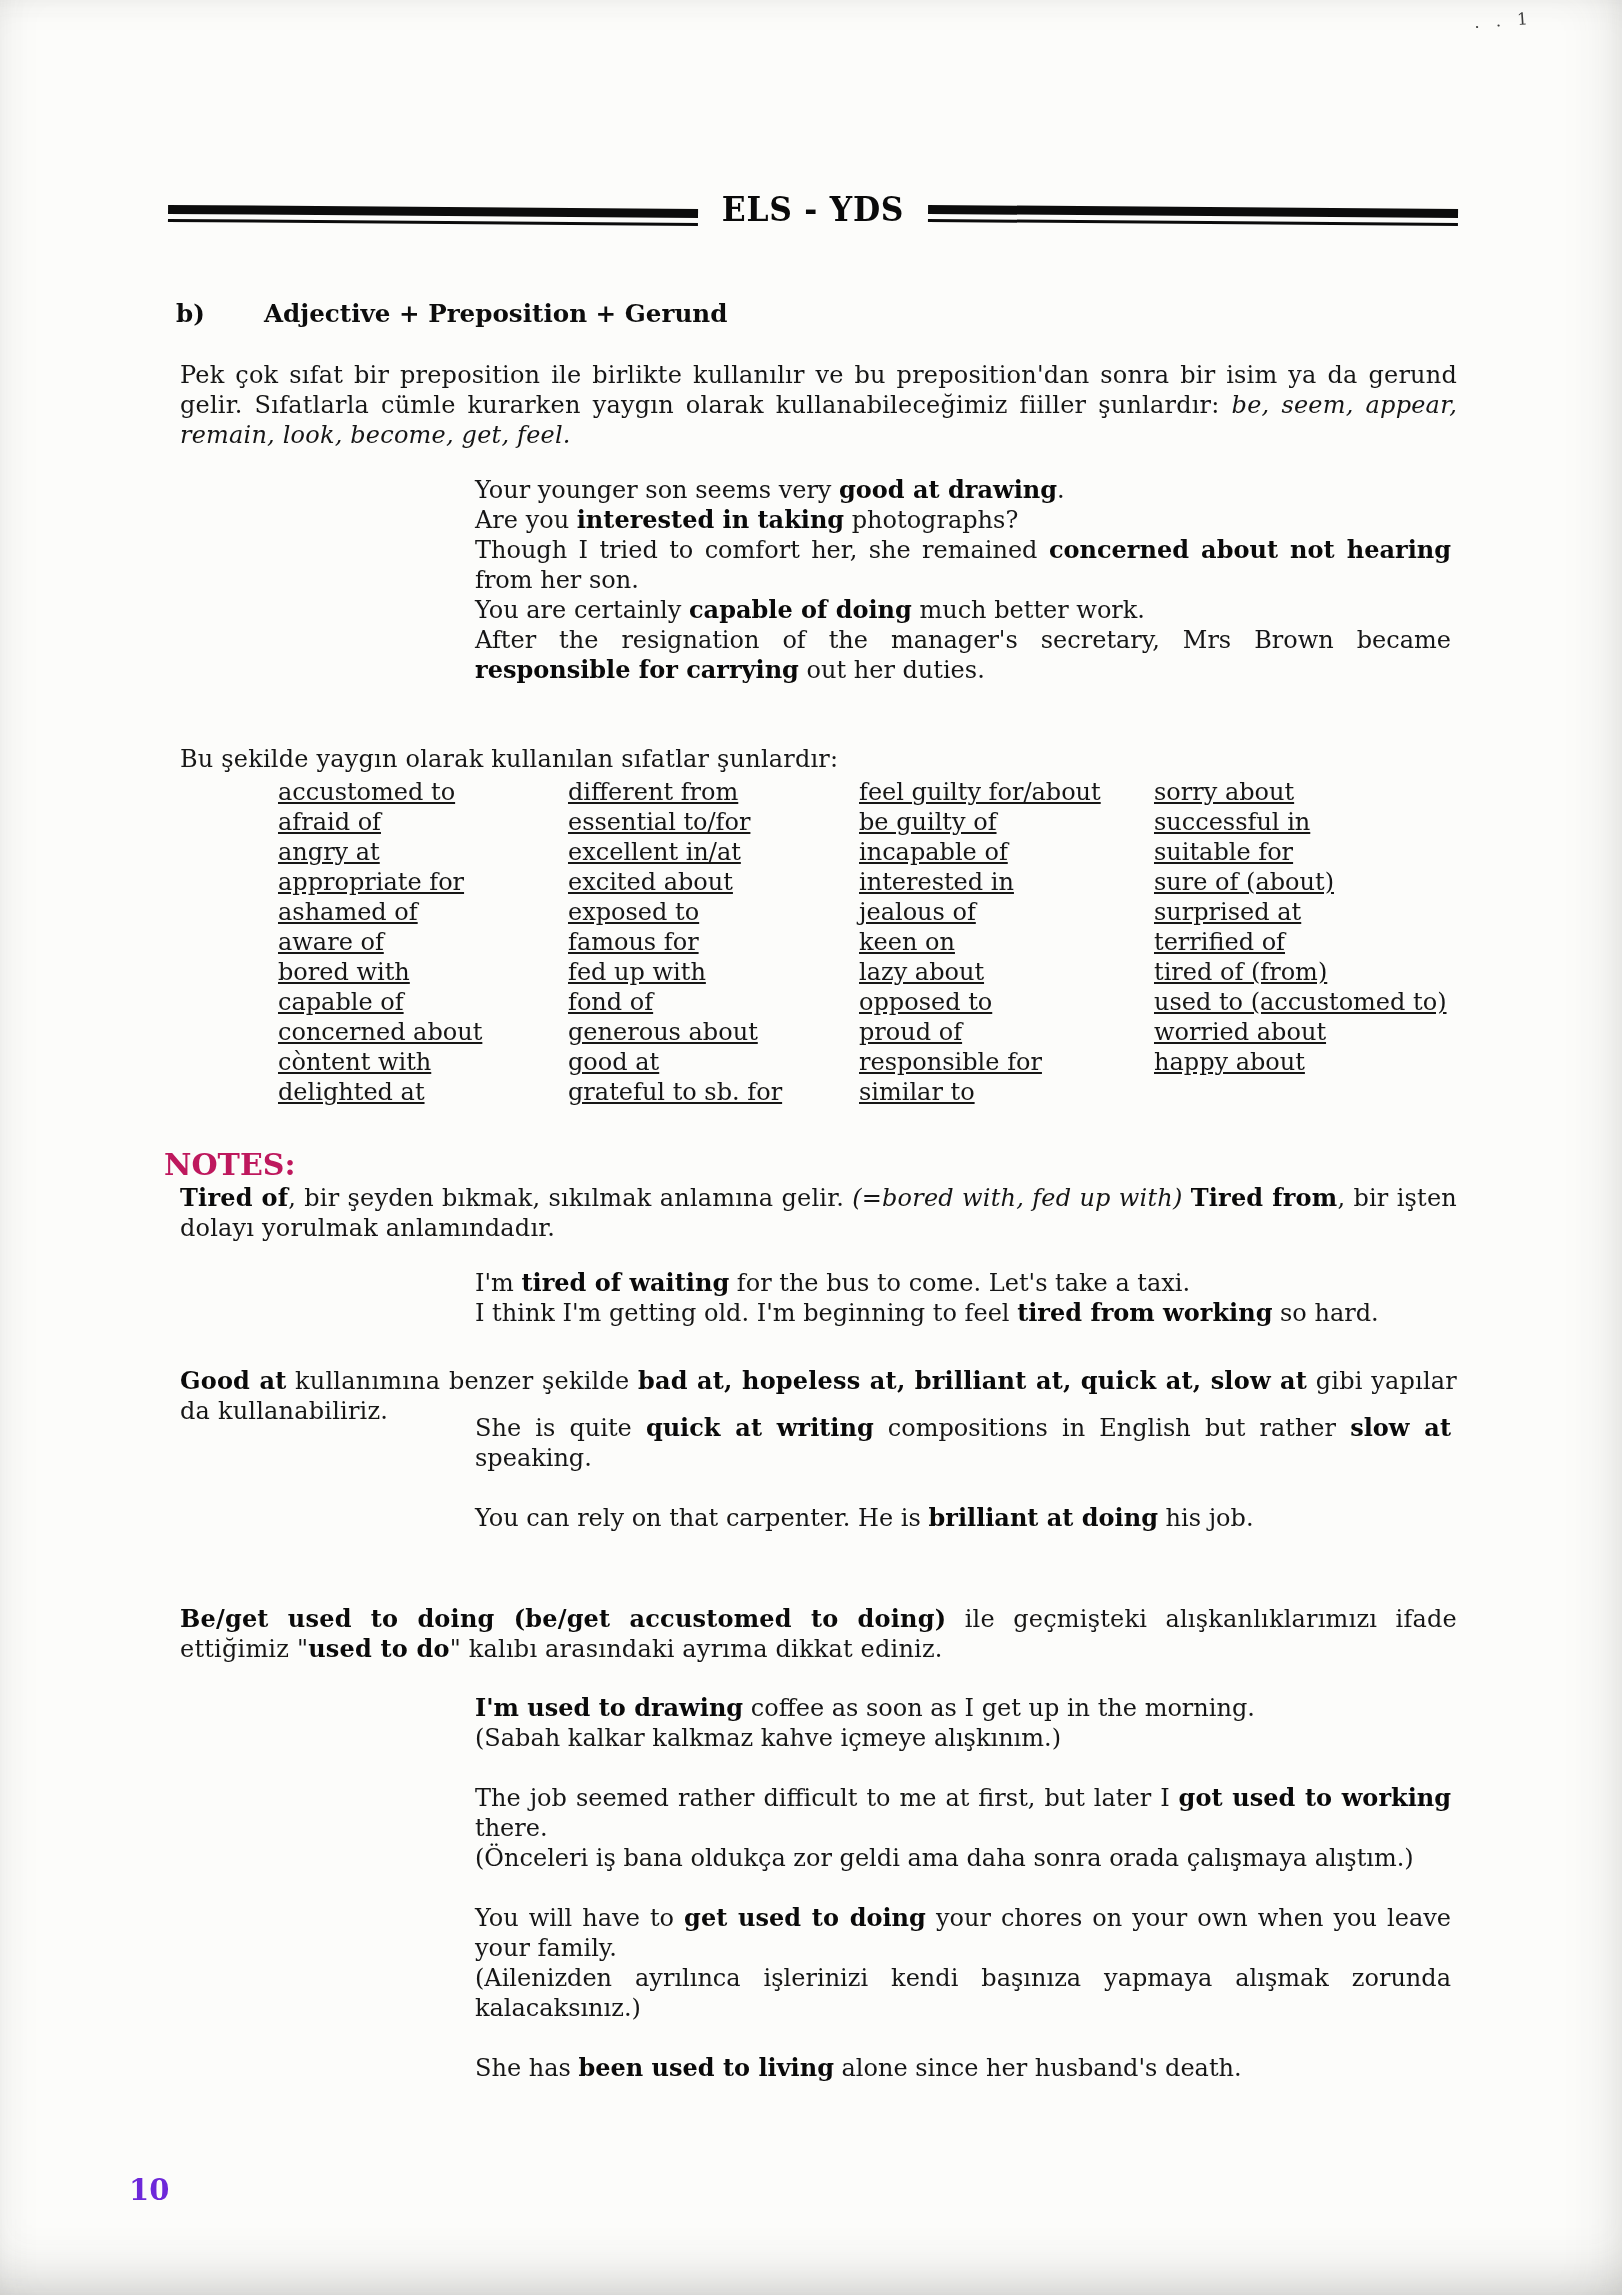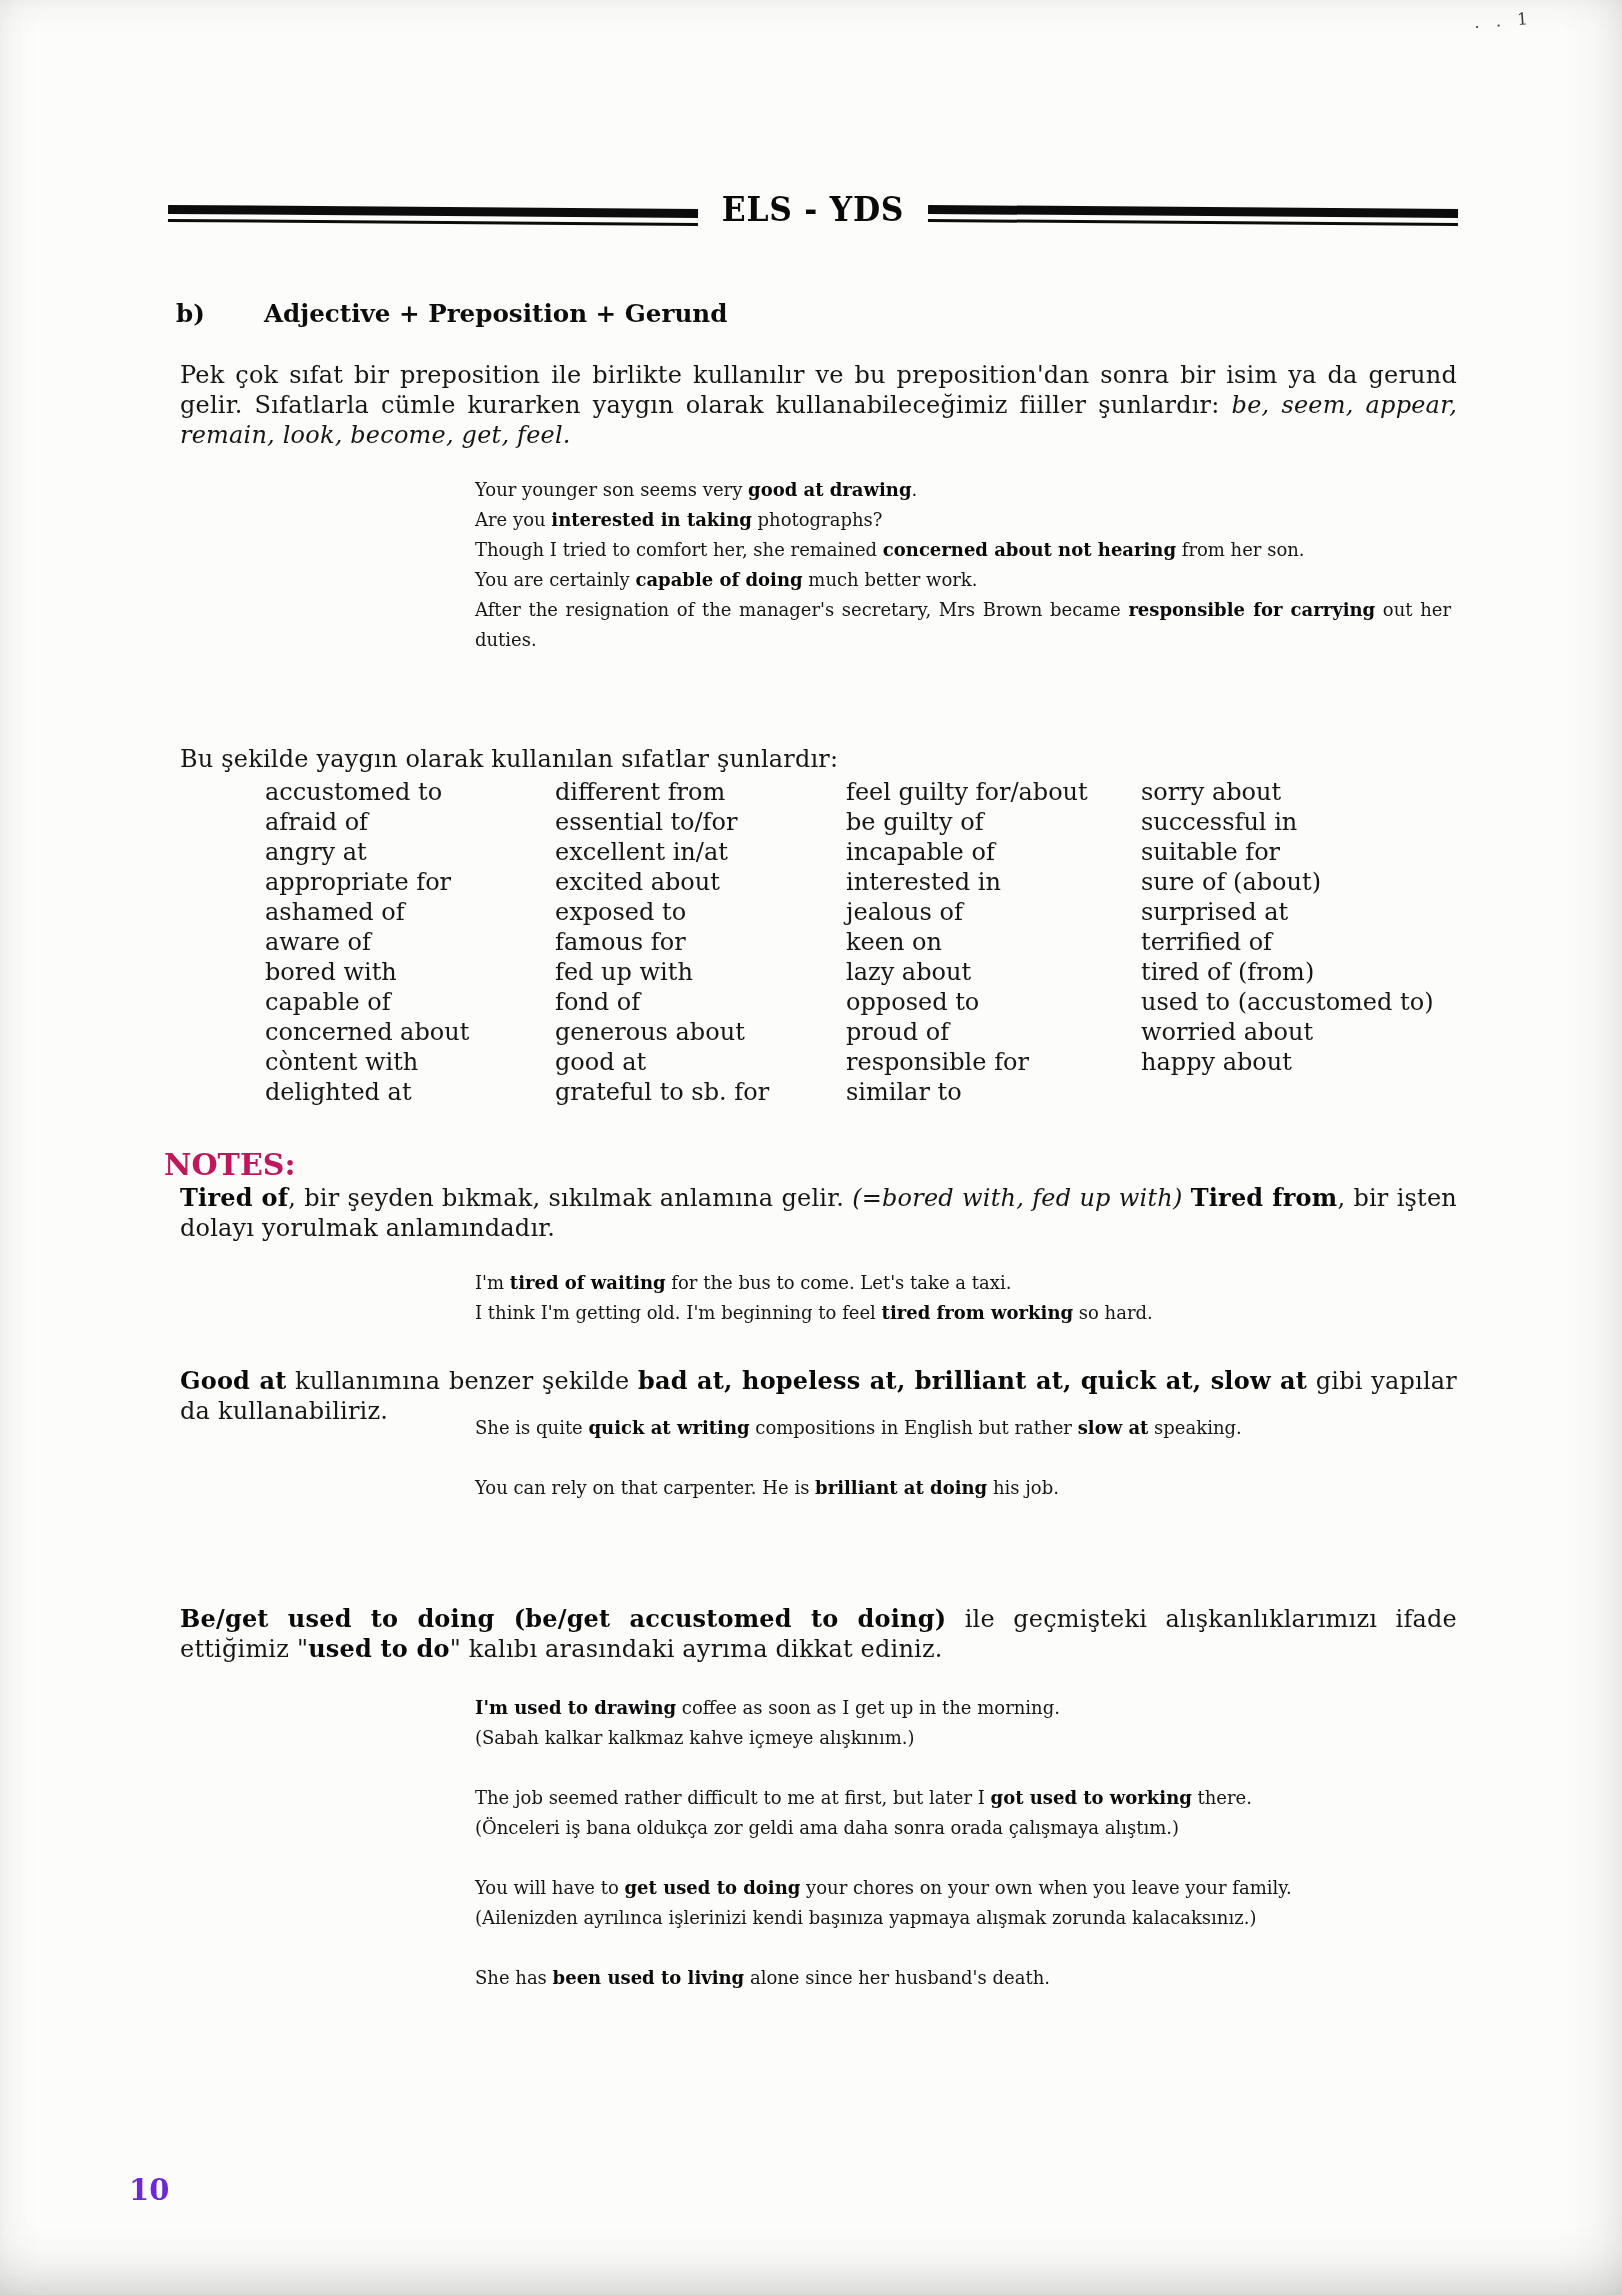--- a/index.html
+++ b/index.html
@@ -28,26 +28,26 @@
 
   .corner-mark{top:11px;left:1474px;font-size:16.6px;color:#3c3c3c;letter-spacing:5.5px;transform:rotate(-4deg);}
 
   .sec{top:299px;left:176px;display:flex;font-size:24.6px;font-weight:bold;color:#0d0d0d;}
   .sec .lbl{width:88px;}
 
   .body-text{font-size:24px;line-height:30px;text-align:justify;letter-spacing:0.2px;}
   .w-main{left:176px;width:1277px;}
   .w-ex{left:475px;width:976px;}
 
-  .ex-list p{font-size:18px;line-height:30px;text-align:justify;}
+  .ex-list p{font-size:24px;line-height:30px;text-align:justify;}
   .tight p{margin:0;}
   .gap p{margin:0 0 30px 0;}
   .gap p:last-child{margin-bottom:0;}
 
-  .cols{top:777px;left:265px;display:flex;font-size:24px;line-height:30px;}
+  .cols{top:777px;left:278px;display:flex;font-size:24px;line-height:30px;text-decoration:underline;}
   .col{white-space:nowrap;}
   .col1{width:290px;}
   .col2{width:291px;}
   .col3{width:267px;}
   .col4{width:339px;margin-left:28px;}
   .col div{white-space:nowrap;}
 
   .notes-h{top:1147px;left:164px;font-size:30px;font-weight:bold;color:#be185d;}
   .page-number{top:2173px;left:129px;font-size:29px;font-weight:bold;color:#6d28d9;}
 </style>

